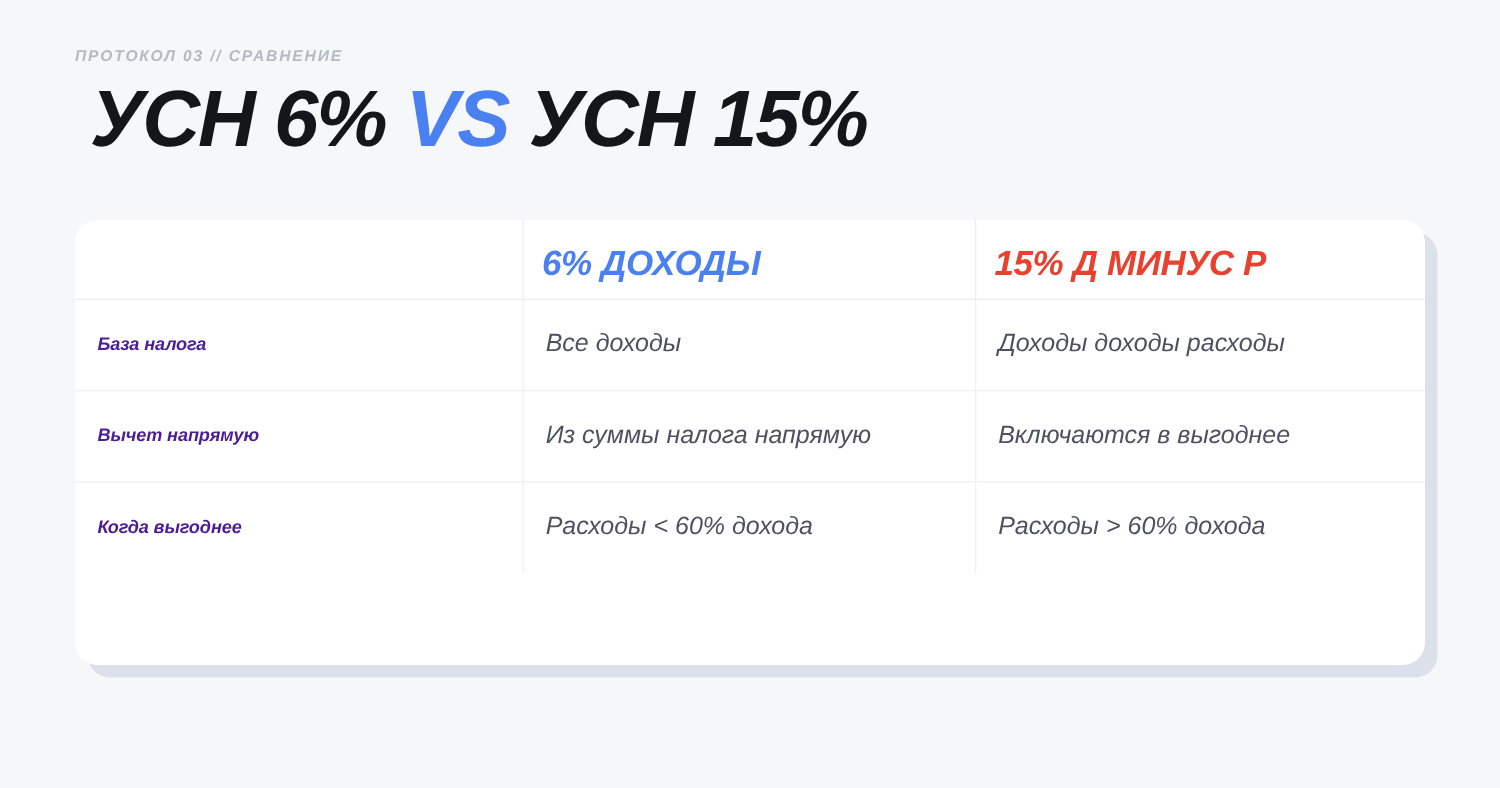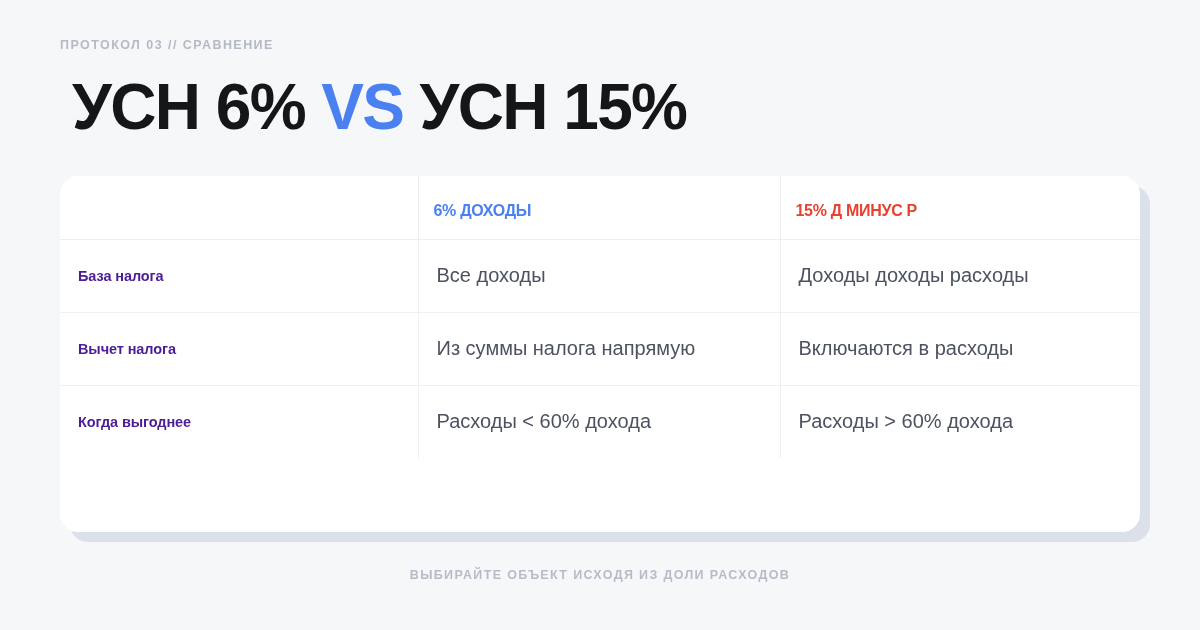--- a/index.html
+++ b/index.html
@@ -16,39 +16,40 @@
     font-family:"Liberation Sans", sans-serif;
     -webkit-font-smoothing:antialiased;
     position:relative;
   }
 
   .page {
     position:absolute;
     inset:0;
     width:1200px;
     height:602px;
+    font-style:italic;
   }
 
   
   .eyebrow {
     position:absolute;
     left:60px;
     top:38px;
     font-size:12.5px;
     font-weight:700;
     letter-spacing:1.45px;
     color:#b3bac6;
     text-transform:uppercase;
     white-space:nowrap;
   }
 
   .headline {
     position:absolute;
     left:72px;
-    top:72px;
+    top:60px;
     font-size:64px;
     line-height:70px;
     font-weight:700;
     letter-spacing:-1.6px;
     color:#15161a;
     white-space:nowrap;
   }
   .headline .vs { color:#4a80f0; }
 
   
@@ -95,21 +96,21 @@
     text-align:left;
     vertical-align:middle;
     padding:0 0 0 18px;
   }
 
   
   .table thead th {
     height:63px;
     padding-top:8px;
     border-bottom:1.4px solid #eceef1;
-    font-size:16px;
+    font-size:28px;
     font-weight:700;
     letter-spacing:-0.3px;
     white-space:nowrap;
     padding-left:15px;
   }
   .table thead th.h-blank { font-size:0; }
   .table thead th.h-a { color:#4a80f0; }
   .table thead th.h-b { color:#e8412f; }
 
   
@@ -188,29 +189,28 @@
           </tr>
         </thead>
 
         <tbody>
           <tr>
             <td class="t-label">База налога</td>
             <td class="t-val t-a">Все доходы</td>
             <td class="t-val t-b">Доходы доходы расходы</td>
           </tr>
           <tr>
-            <td class="t-label">Вычет налога</td>
+            <td class="t-label">Вычет напрямую</td>
             <td class="t-val t-a">Из суммы налога напрямую</td>
-            <td class="t-val t-b">Включаются в расходы</td>
+            <td class="t-val t-b">Включаются в выгоднее</td>
           </tr>
           <tr>
             <td class="t-label">Когда выгоднее</td>
             <td class="t-val t-a">Расходы &lt; 60% дохода</td>
             <td class="t-val t-b">Расходы &gt; 60% дохода</td>
           </tr>
         </tbody>
       </table>
     </div>
   </div>
 
-  <div class="footer">ВЫБИРАЙТЕ ОБЪЕКТ ИСХОДЯ ИЗ ДОЛИ РАСХОДОВ</div>
 
 </div>
 
 </body></html>

